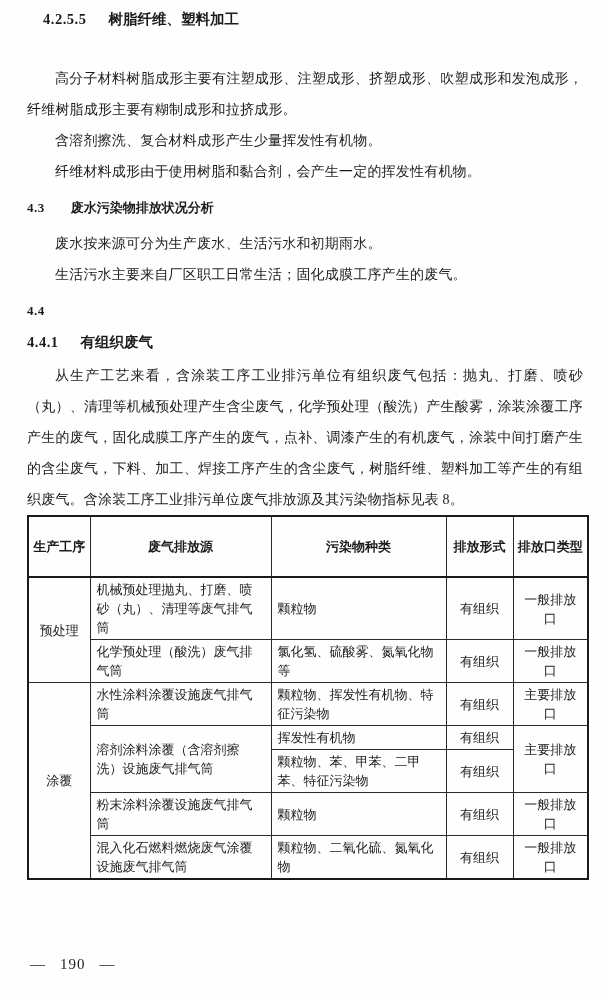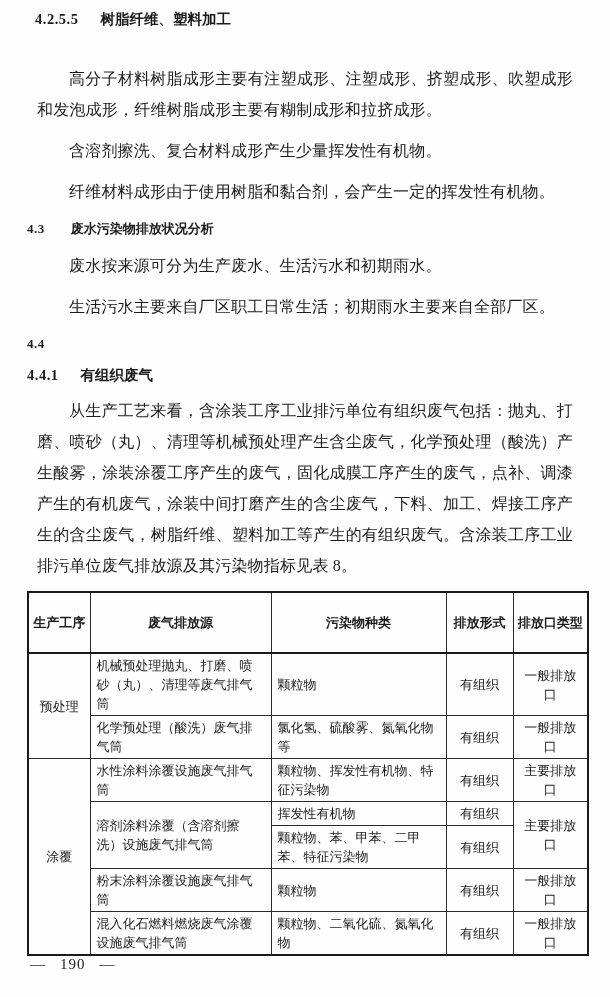--- a/index.html
+++ b/index.html
@@ -12,45 +12,45 @@
     padding: 9px 27px 0 27px;
     color: #1c1c1c;
     font-family: "Liberation Serif", "DejaVu Serif", serif;
   }
   
   .h-sub {
     font-family: "Liberation Sans", "DejaVu Sans", sans-serif;
     font-weight: bold;
     font-size: 14.5px;
     line-height: 20px;
-    margin: 0 0 34px 8px;
+    margin: 0 0 34px 16px;
     display: flex; align-items: baseline;
   }
   .h-sub.tight { margin: 10px 0 8px 0; }
   .h-main {
     font-family: "Liberation Sans", "DejaVu Sans", sans-serif;
     font-weight: bold;
     font-size: 13px;
     line-height: 23px;
     margin: 9px 0 9px 0;
     display: flex; align-items: baseline;
   }
   .sec-num {
     font-family: "Liberation Serif", "DejaVu Serif", serif;
     margin-right: 26px;
     letter-spacing: 0.5px;
   }
   .h-sub .sec-num { margin-right: 22px; }
   
   .para {
-    font-size: 16px;
+    font-size: 14px;
     line-height: 31px;
     text-align: justify;
     text-indent: 2em;
-    margin: 10px;
+    margin: 0;
     letter-spacing: 0.2px;
   }
   
   .tbl-caption {
     font-family: "Liberation Sans", "DejaVu Sans", sans-serif;
     font-weight: bold;
     font-size: 14px;
     text-align: center;
     line-height: 22px;
     margin: 3px 0 7px 0;
@@ -107,21 +107,21 @@
   <p class="para">高分子材料树脂成形主要有注塑成形、注塑成形、挤塑成形、吹塑成形和发泡成形，纤维树脂成形主要有糊制成形和拉挤成形。</p>
   <p class="para">含溶剂擦洗、复合材料成形产生少量挥发性有机物。</p>
   <p class="para">纤维材料成形由于使用树脂和黏合剂，会产生一定的挥发性有机物。</p>
 
   <div class="h-main">
     <span class="sec-num">4.3</span>
     <span>废水污染物排放状况分析</span>
   </div>
 
   <p class="para">废水按来源可分为生产废水、生活污水和初期雨水。</p>
-  <p class="para">生活污水主要来自厂区职工日常生活；初期雨水主要来自全部厂区。</p>
+  <p class="para">生活污水主要来自厂区职工日常生活；固化成膜工序产生的废气。</p>
 
   <div class="h-main">
     <span class="sec-num">4.4</span>
   </div>
 
   <div class="h-sub tight">
     <span class="sec-num">4.4.1</span>
     <span>有组织废气</span>
   </div>
 

